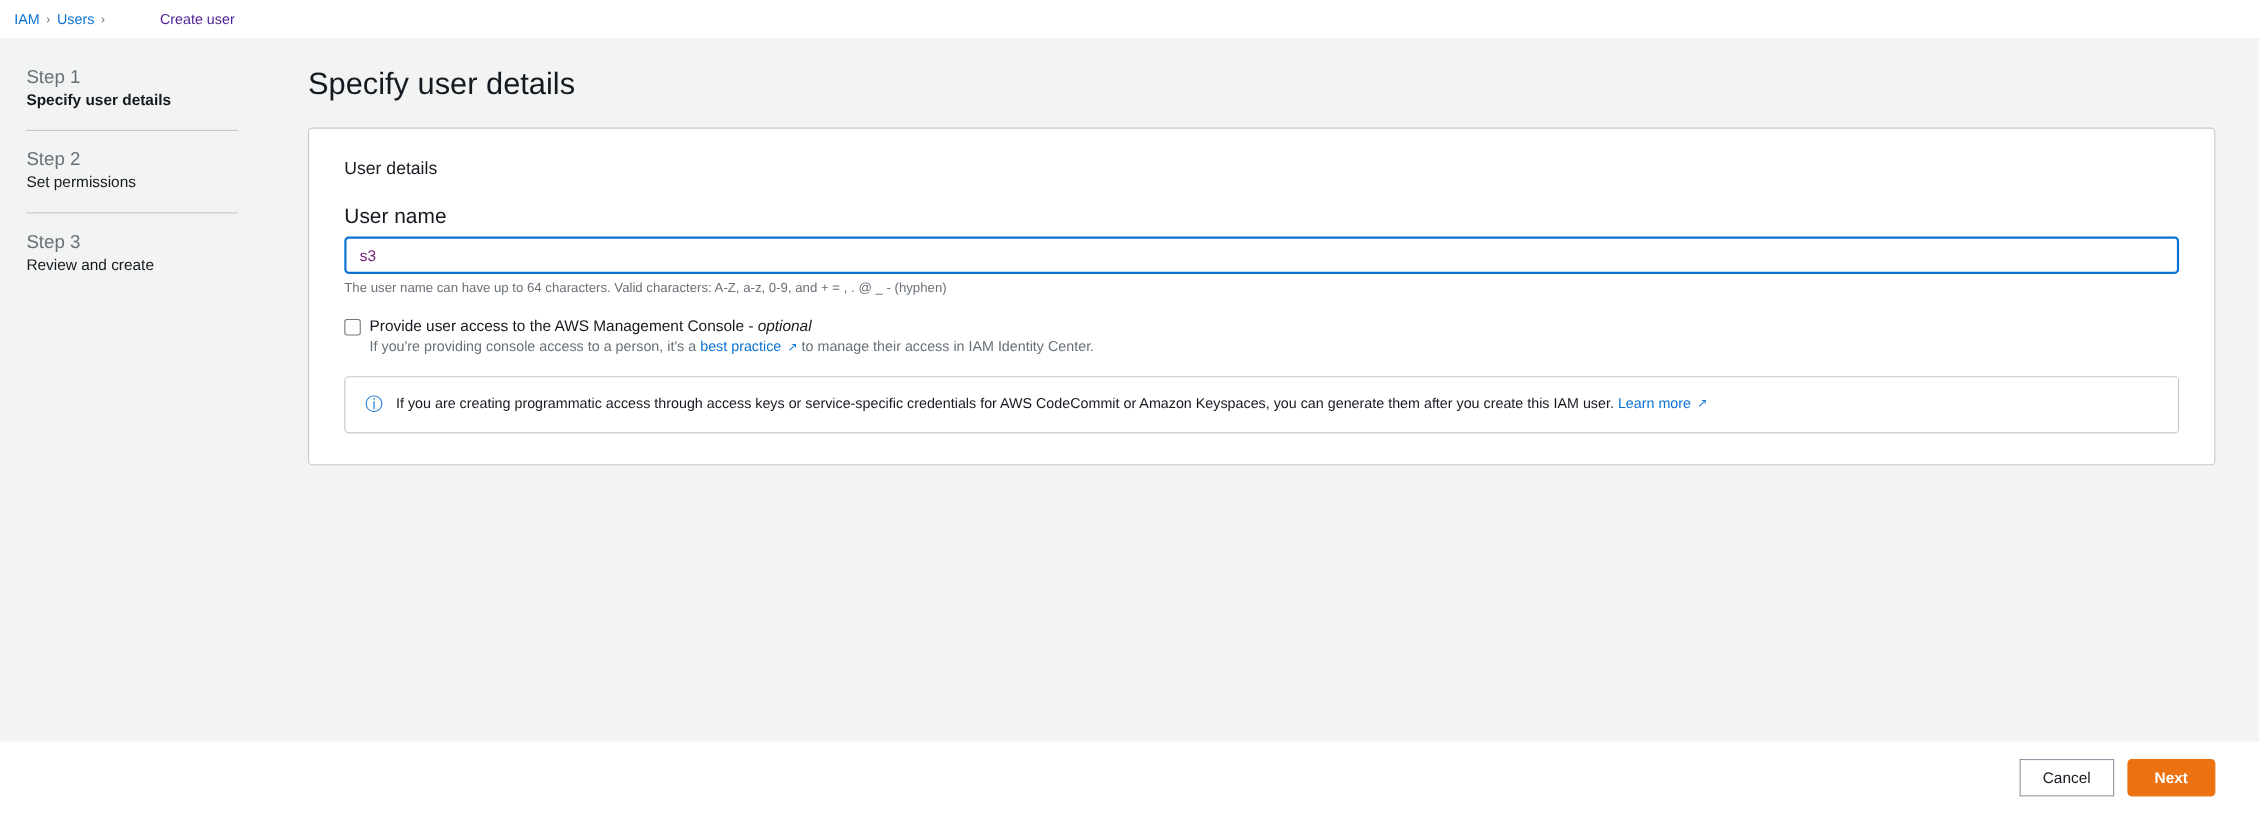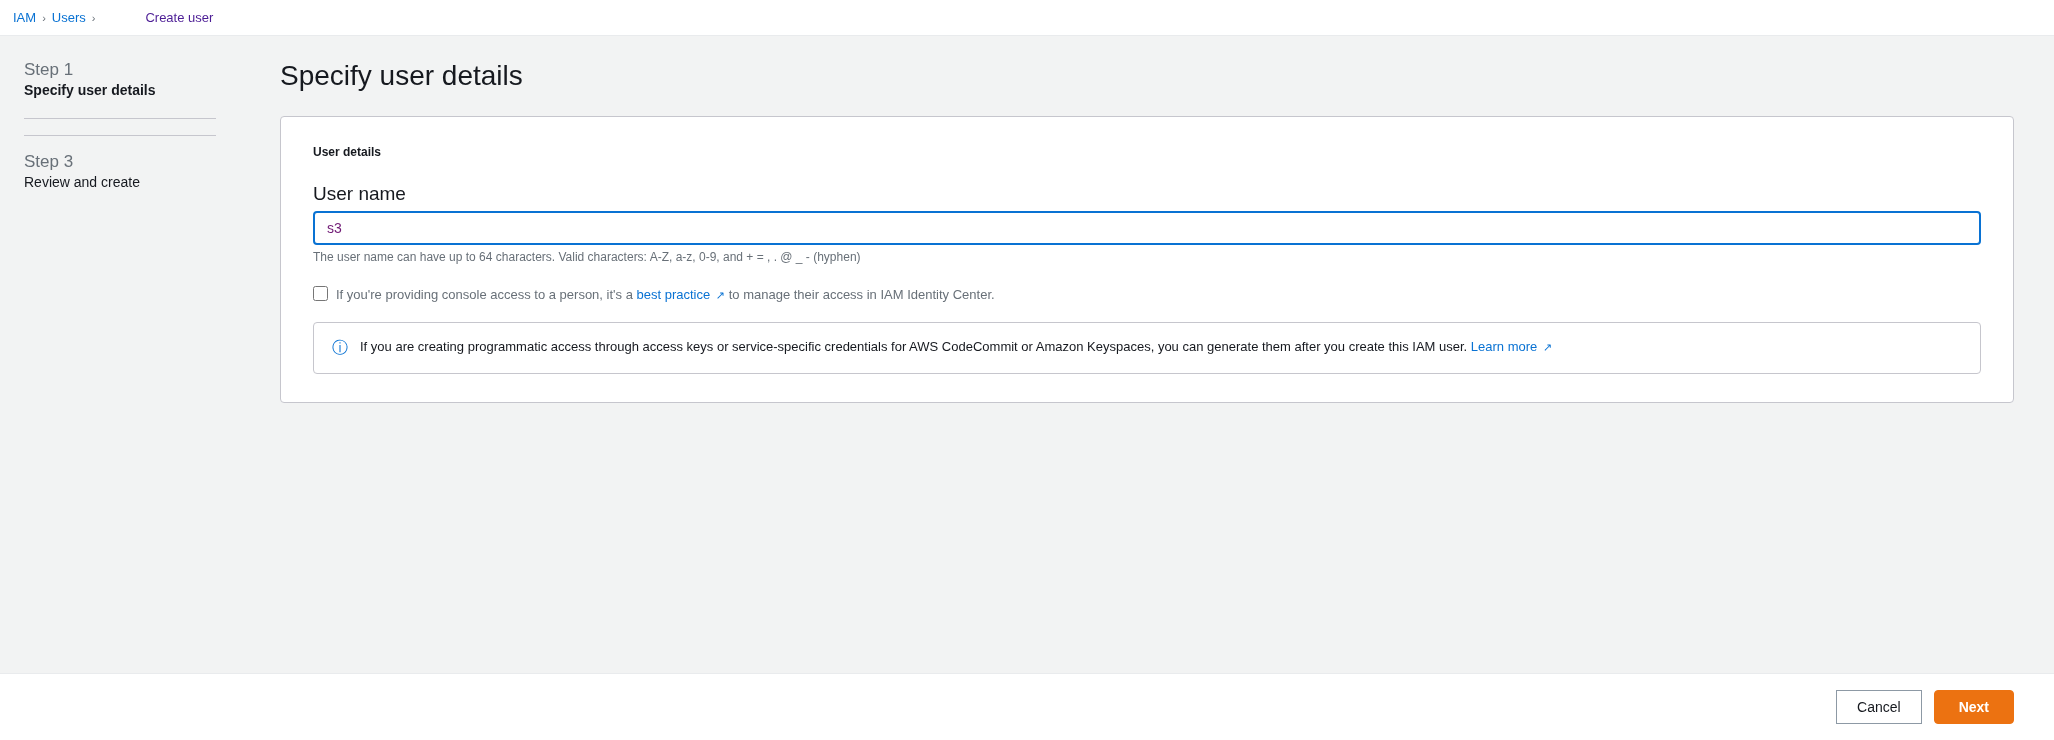--- a/index.html
+++ b/index.html
@@ -88,22 +88,22 @@
 
     
     .card {
       background: #fff;
       border: 1px solid #c6c6cd;
       border-radius: 4px;
       padding: 28px 32px;
     }
 
     .card-title {
-      font-size: 12px;
-      font-weight: 700;
+      font-size: 16px;
+      font-weight: 400;
       color: #16191f;
       margin-bottom: 24px;
     }
 
     
     .field-label {
       font-size: 19px;
       color: #16191f;
       margin-bottom: 6px;
       font-weight: 500;
@@ -230,20 +230,24 @@
 </div>
 
 <div class="main-layout">
 
   <div class="sidebar">
     <div class="step-item">
       <div class="step-label">Step 1</div>
       <div class="step-title active">Specify user details</div>
     </div>
     <hr class="step-divider">
+    <div class="step-item">
+      <div class="step-label">Step 2</div>
+      <div class="step-title">Set permissions</div>
+    </div>
     <hr class="step-divider">
     <div class="step-item">
       <div class="step-label">Step 3</div>
       <div class="step-title">Review and create</div>
     </div>
   </div>
 
   <div class="content-area">
     <h1 class="page-title">Specify user details</h1>
 
@@ -252,20 +256,24 @@
 
       <div>
         <div class="field-label">User name</div>
         <input type="text" class="text-input" value="s3" style="">
         <div class="field-hint">The user name can have up to 64 characters. Valid characters: A-Z, a-z, 0-9, and + = , . @ _ - (hyphen)</div>
       </div>
 
       <div class="checkbox-row">
         <input type="checkbox" id="consoleCheckbox" style="">
         <div>
+          <label class="checkbox-label" for="consoleCheckbox">
+            <span>Provide user access to the AWS Management Console</span>
+            <em>- optional</em>
+          </label>
           <div class="checkbox-sublabel">
             <span>If you're providing console access to a person, it's a</span>
             <a class="inline-link">
               <span>best practice</span>
               <span class="ext-icon">↗</span>
             </a>
             <span>to manage their access in IAM Identity Center.</span>
           </div>
         </div>
       </div>

